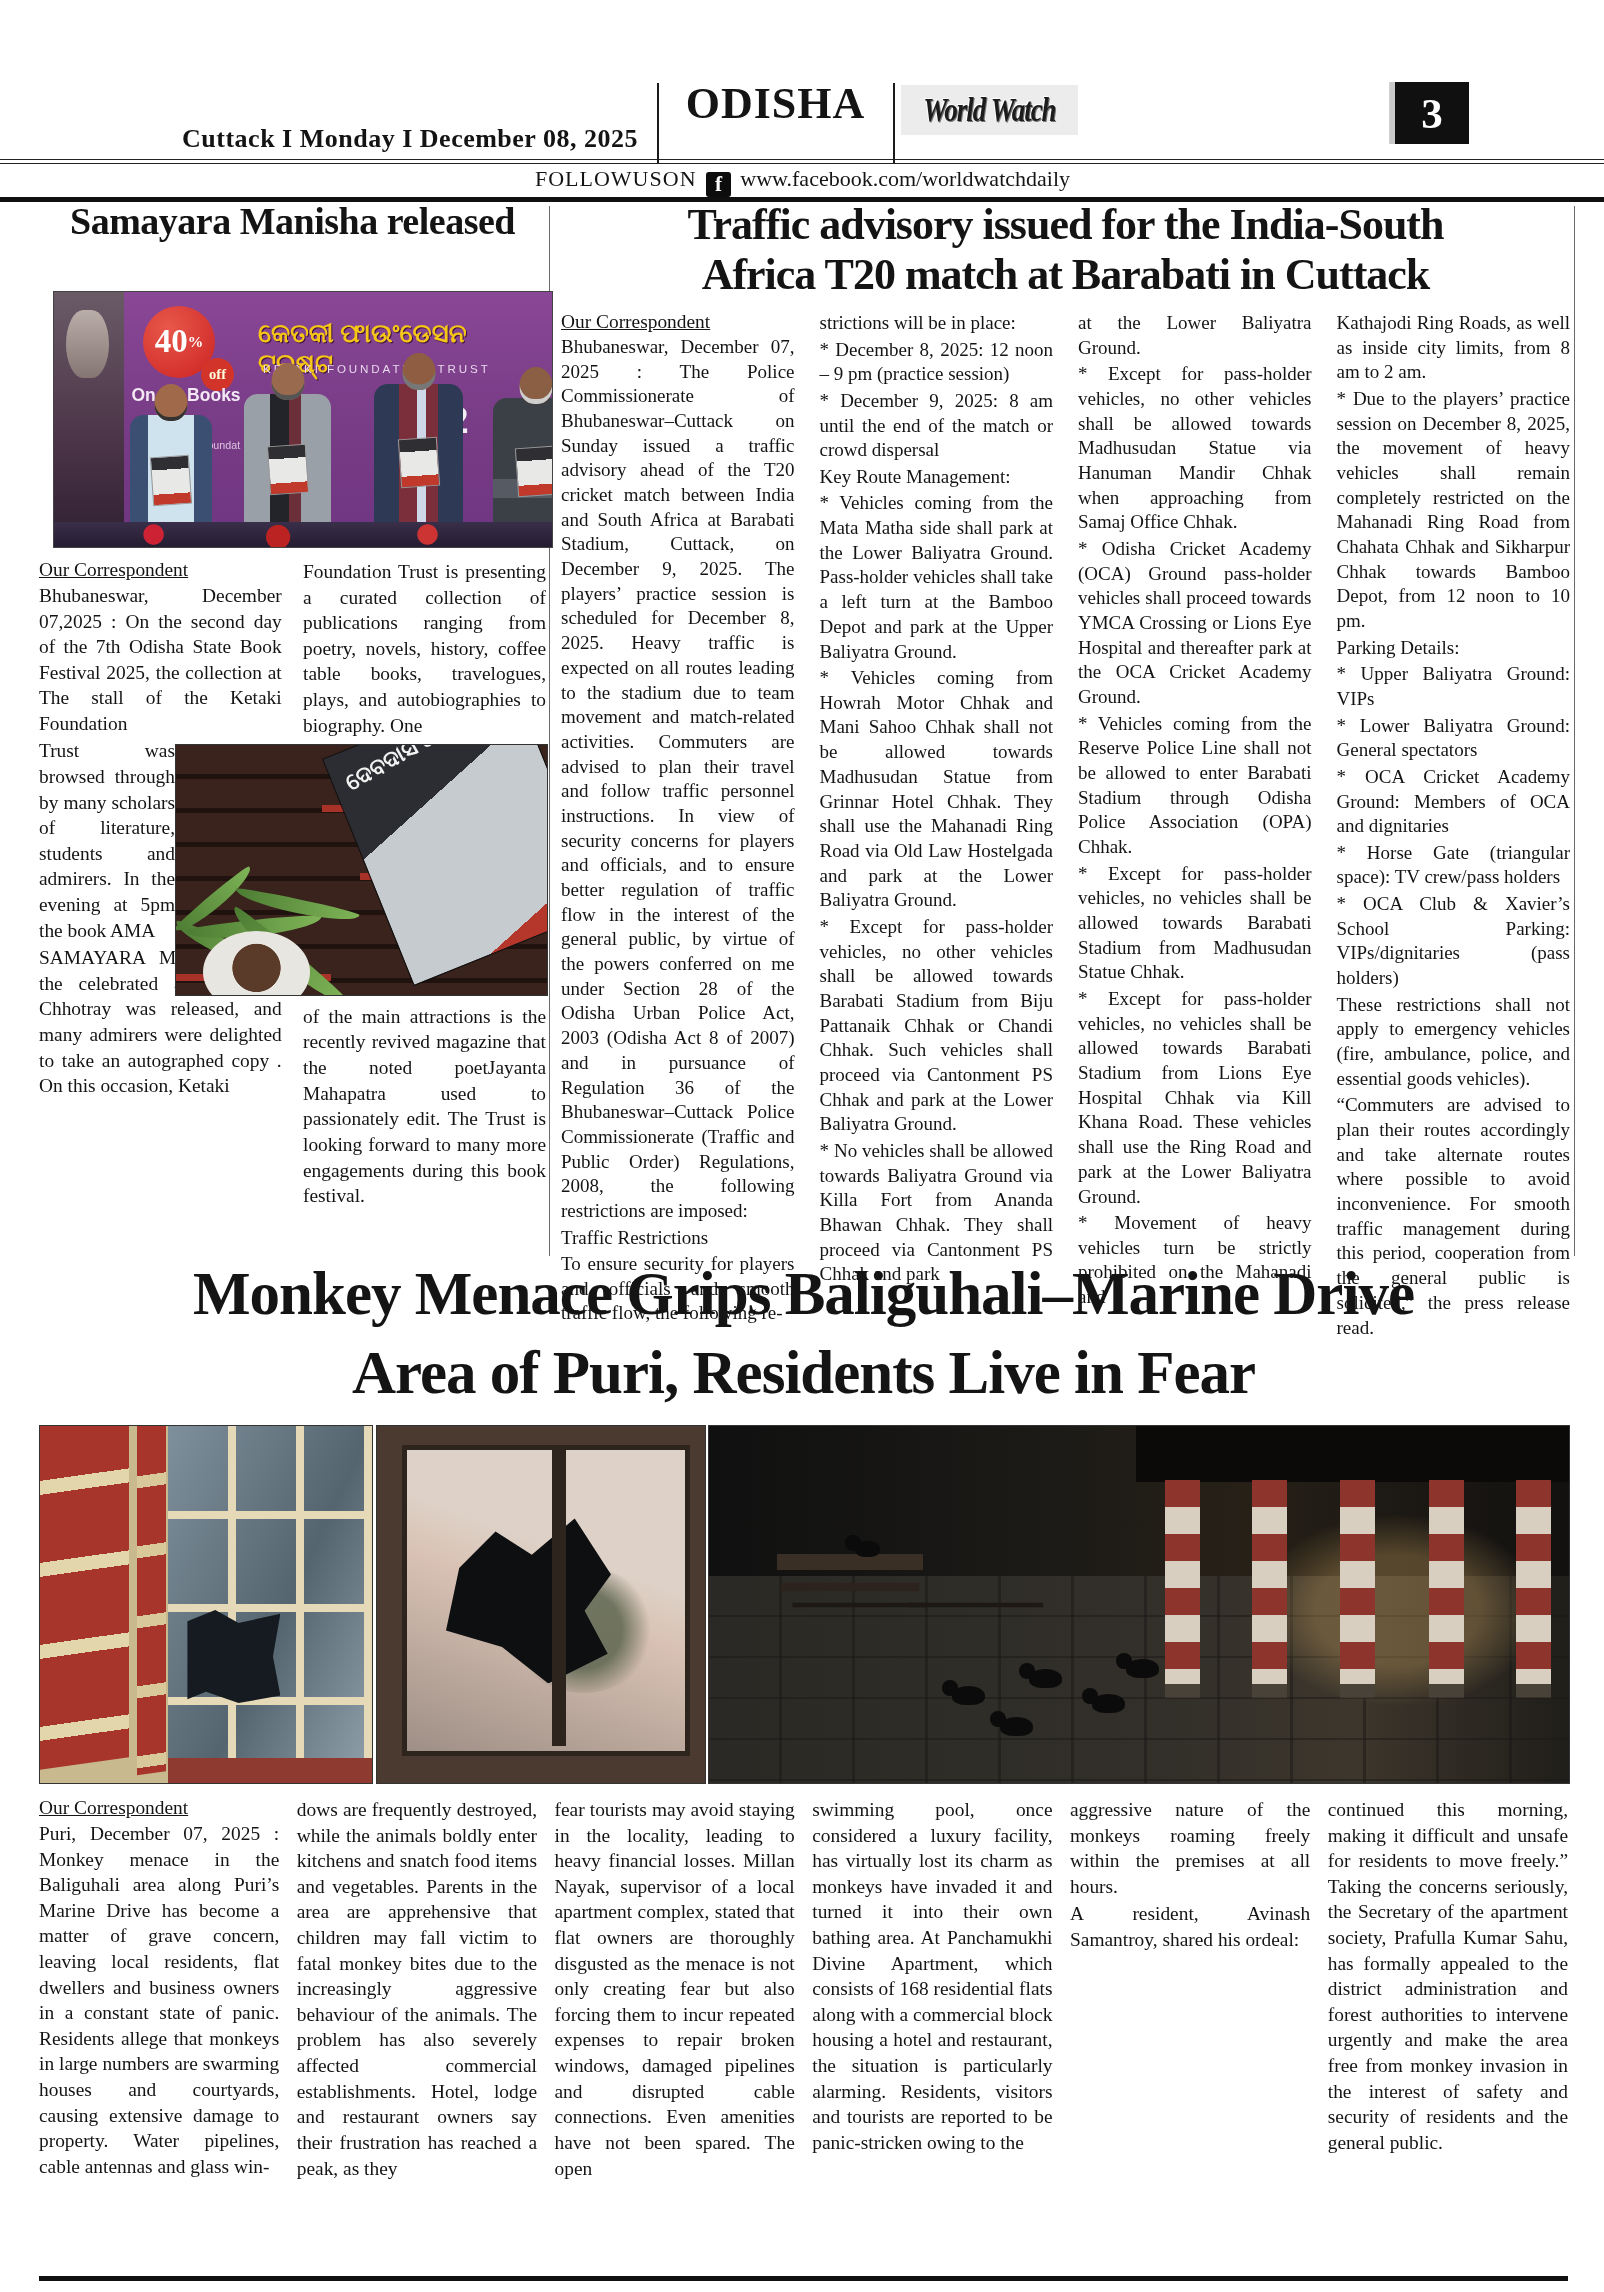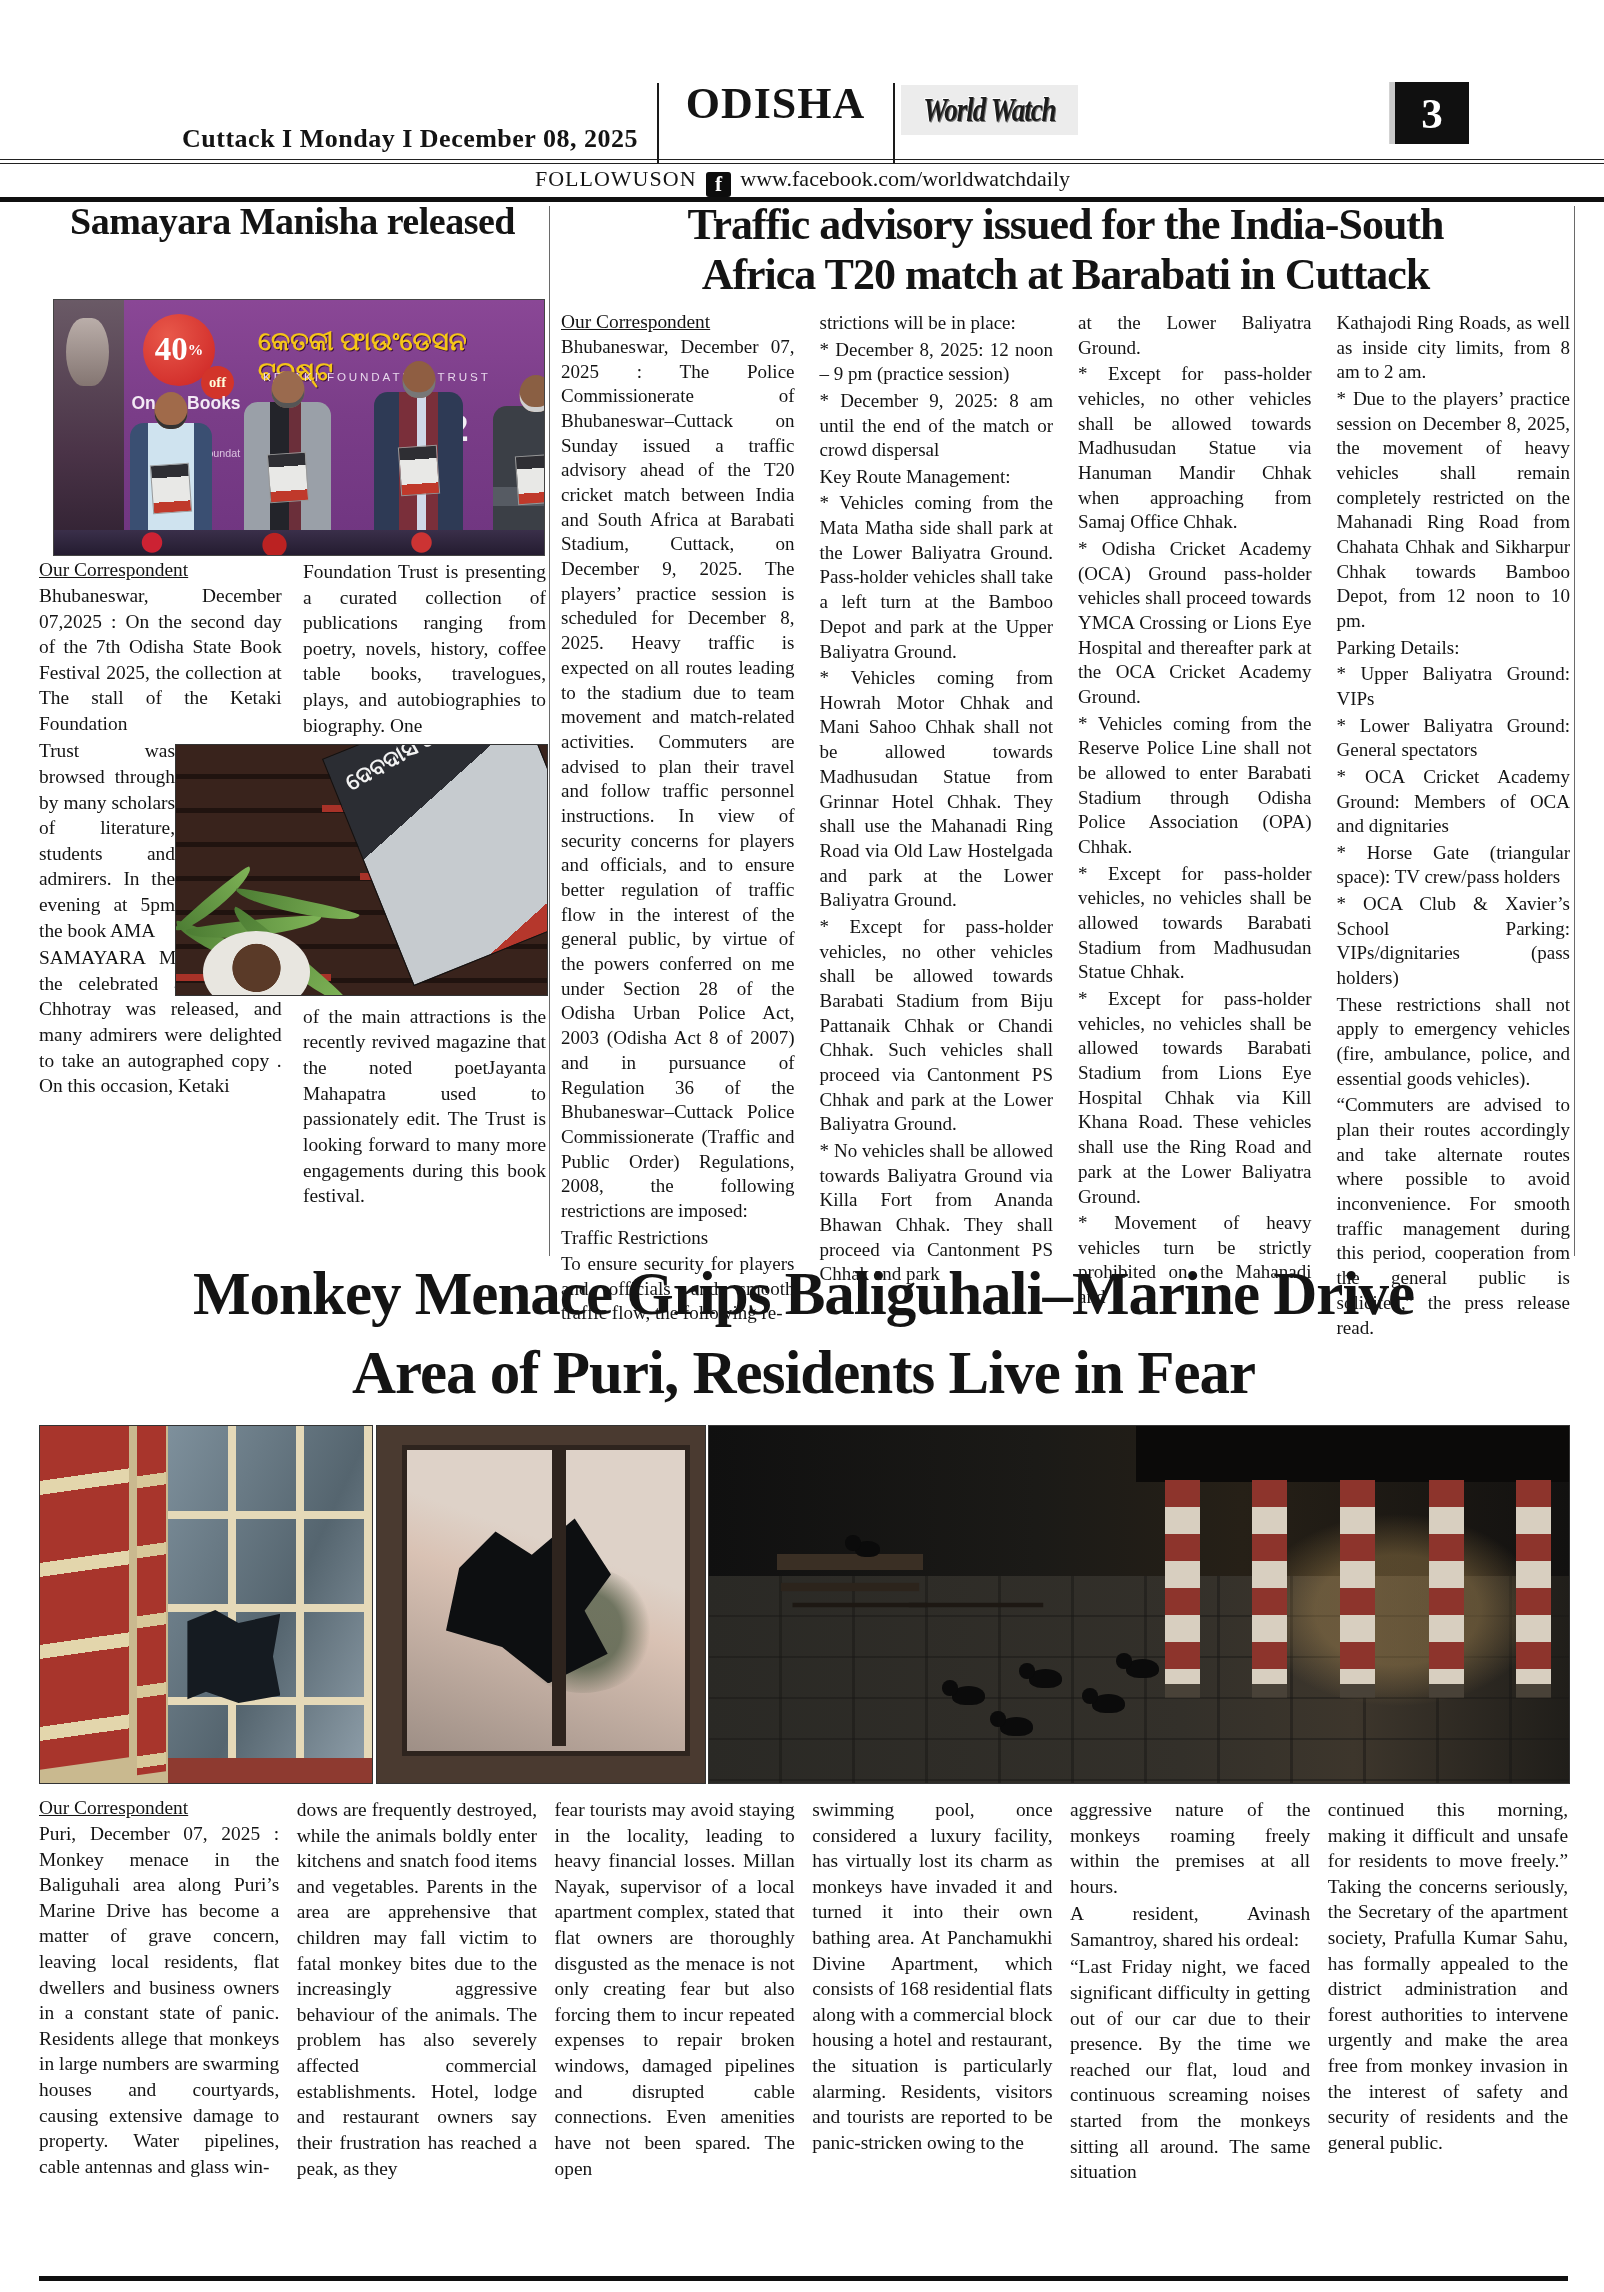--- a/index.html
+++ b/index.html
@@ -29,22 +29,22 @@
   
   .vsep{position:absolute;top:206px;width:1px;height:1050px;background:#6a6a6a;}
   .vsep-a{left:549px;} .vsep-b{left:1574px;}
   
   .body-p{font-size:19.4px;line-height:1.32;text-align:justify;margin:0 0 1.9px 0;}
   .byline{font-size:19.4px;text-decoration:underline;margin:0 0 1.9px 0;}
   .subhead{font-weight:normal;}
   
   .book-headline{position:absolute;left:43px;top:202px;width:499px;text-align:center;
                  font-weight:bold;font-size:38px;line-height:1.05;letter-spacing:-0.5px;}
-  .book-photo{position:absolute;left:53px;top:299px;width:490px;height:255px;overflow:hidden;
-              border:1px solid #444;background:linear-gradient(180deg,#8a4796 0%,#7a3d88 45%,#6f3580 100%);}
+  .book-photo{position:absolute;left:53px;top:291px;width:490px;height:255px;overflow:hidden;
+              border:1px solid #444;background:linear-gradient(180deg,#8a4796 0%,#7a3d88 45%,#6f3580 100%);padding-left:8px;}
   .pl-poster{position:absolute;left:0;top:0;width:70px;height:100%;
              background:linear-gradient(180deg,#6a5a66,#4a3347 60%,#2e2030);}
   .pl-face{position:absolute;left:11.6px;top:17.5px;width:43px;height:68px;border-radius:40%/50%;
            background:linear-gradient(180deg,#cfc4bb,#8f8279);opacity:.8;}
   .pl-badge{position:absolute;left:89px;top:13.6px;width:72px;height:72px;border-radius:50%;
             background:radial-gradient(circle at 35% 30%,#e8584a,#c22);color:#fff;
             display:flex;align-items:center;justify-content:center;font-weight:bold;font-size:33px;}
   .pl-badge small{font-size:15.5px;}
   .pl-off{position:absolute;left:147px;top:66px;width:33px;height:33px;border-radius:50%;background:#d2342a;
           color:#ffd;display:flex;align-items:center;justify-content:center;font-size:14.6px;font-weight:bold;}
@@ -355,21 +355,20 @@
     </div>
     <div class="mcol">
       <p class="body-p">fear tourists may avoid staying in the locality, leading to heavy financial losses. Millan Nayak, supervisor of a local apartment complex, stated that flat owners are thoroughly disgusted as the menace is not only creating fear but also forcing them to incur repeated expenses to repair broken windows, damaged pipelines and disrupted cable connections. Even amenities have not been spared. The open</p>
     </div>
     <div class="mcol">
       <p class="body-p">swimming pool, once considered a luxury facility, has virtually lost its charm as monkeys have invaded it and turned it into their own bathing area. At Panchamukhi Divine Apartment, which consists of 168 residential flats along with a commercial block housing a hotel and restaurant, the situation is particularly alarming. Residents, visitors and tourists are reported to be panic-stricken owing to the</p>
     </div>
     <div class="mcol">
       <p class="body-p">aggressive nature of the monkeys roaming freely within the premises at all hours.</p>
       <p class="body-p subhead">A resident, Avinash Samantroy, shared his ordeal:</p>
-      <p class="body-p">“Last Friday night, we faced significant difficulty in getting out of our car due to their presence. By the time we reached our flat, loud and continuous screaming noises started from the monkeys sitting all around. The same situation</p>
     </div>
     <div class="mcol">
       <p class="body-p">continued this morning, making it difficult and unsafe for residents to move freely.” Taking the concerns seriously, the Secretary of the apartment society, Prafulla Kumar Sahu, has formally appealed to the district administration and forest authorities to intervene urgently and make the area free from monkey invasion in the interest of safety and security of residents and the general public.</p>
     </div>
   </div>
 
   <div class="bottom-rule"></div>
 
 </div>
 

